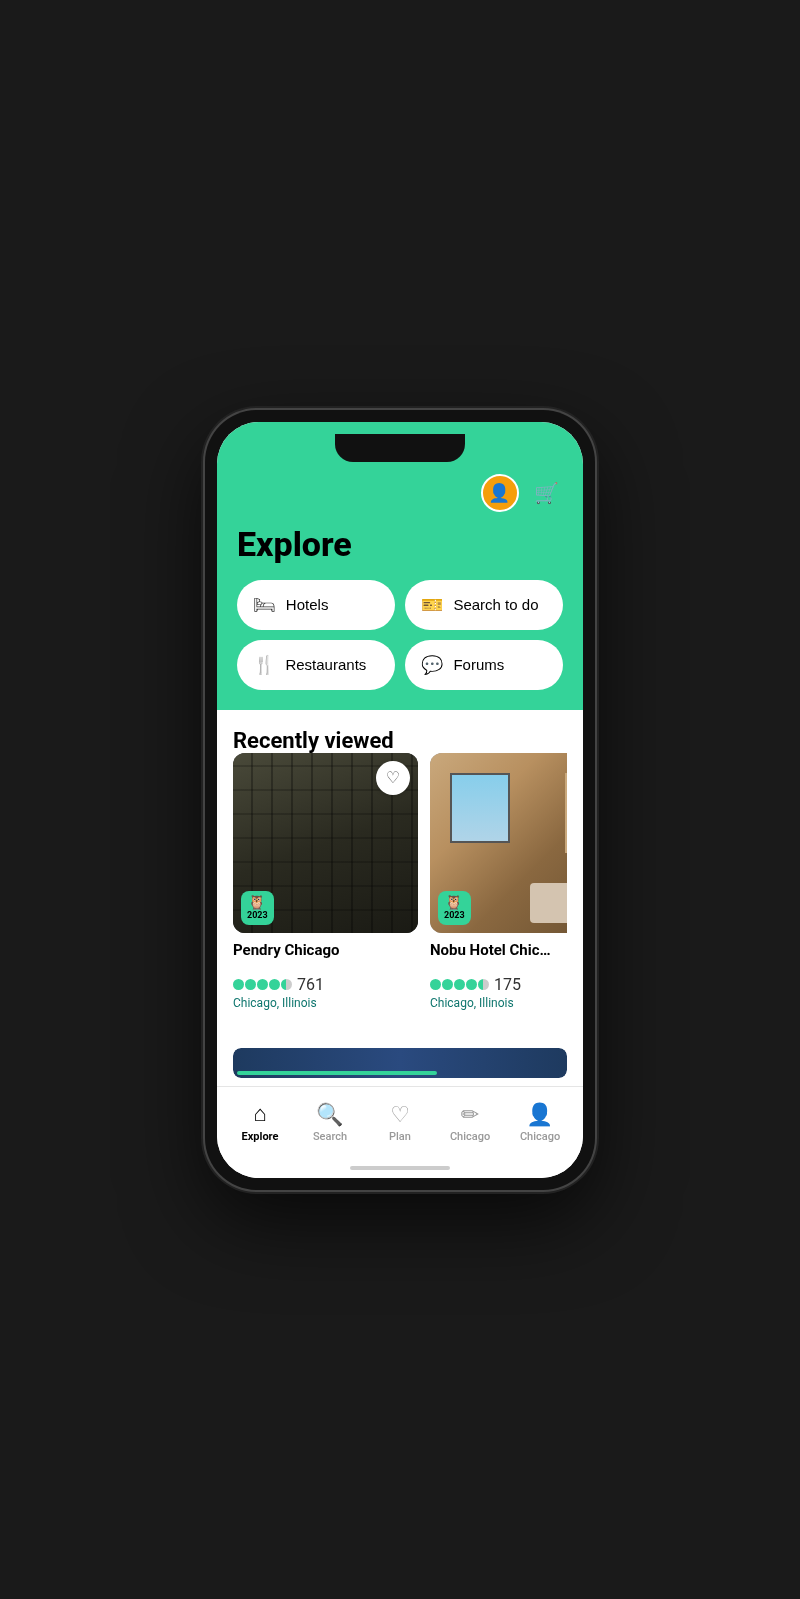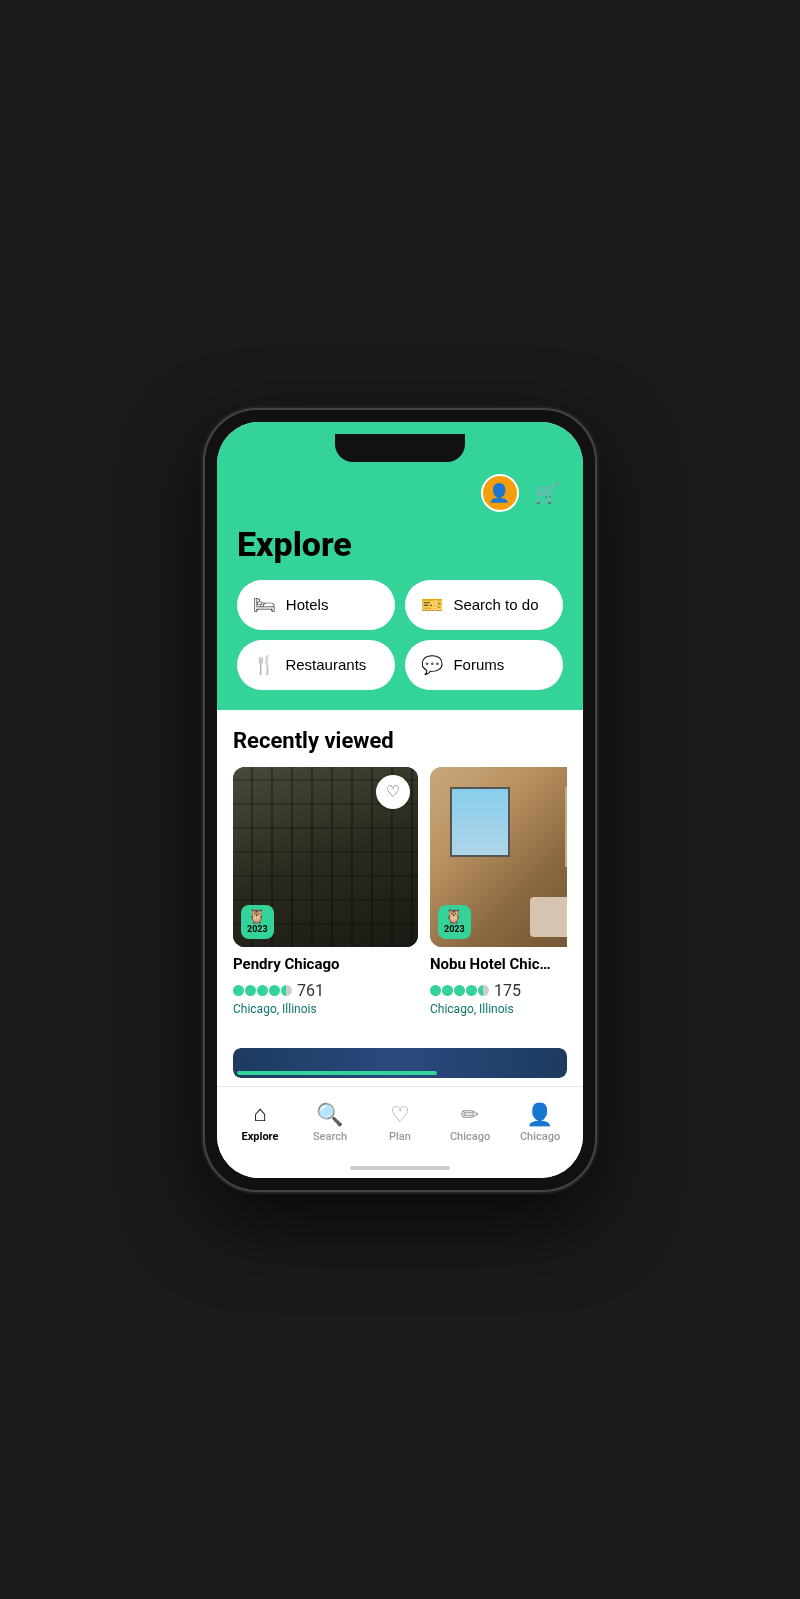--- a/index.html
+++ b/index.html
@@ -122,21 +122,20 @@
     .main-content {
       flex: 1;
       background: #fff;
       overflow-y: auto;
       padding: 18px 16px 0;
     }
     .section-title {
       font-size: 22px;
       font-weight: 700;
       color: #000;
-      margin-bottom: 14px;
     }
     .cards-row {
       display: flex;
       gap: 12px;
       overflow-x: auto;
       padding-bottom: 12px;
     }
     .cards-row::-webkit-scrollbar { display: none; }
     .hotel-card {
       flex-shrink: 0;
@@ -244,21 +243,21 @@
       color: #000;
       line-height: 1.1;
     }
     .badge-owl {
       font-size: 14px;
     }
     .hotel-name {
       font-size: 15px;
       font-weight: 700;
       color: #000;
-      margin-bottom: 8px;
+      margin-bottom: 16px;
     }
     .hotel-rating {
       display: flex;
       align-items: center;
       gap: 5px;
       margin-bottom: 2px;
     }
     .stars {
       display: flex;
       gap: 1px;

